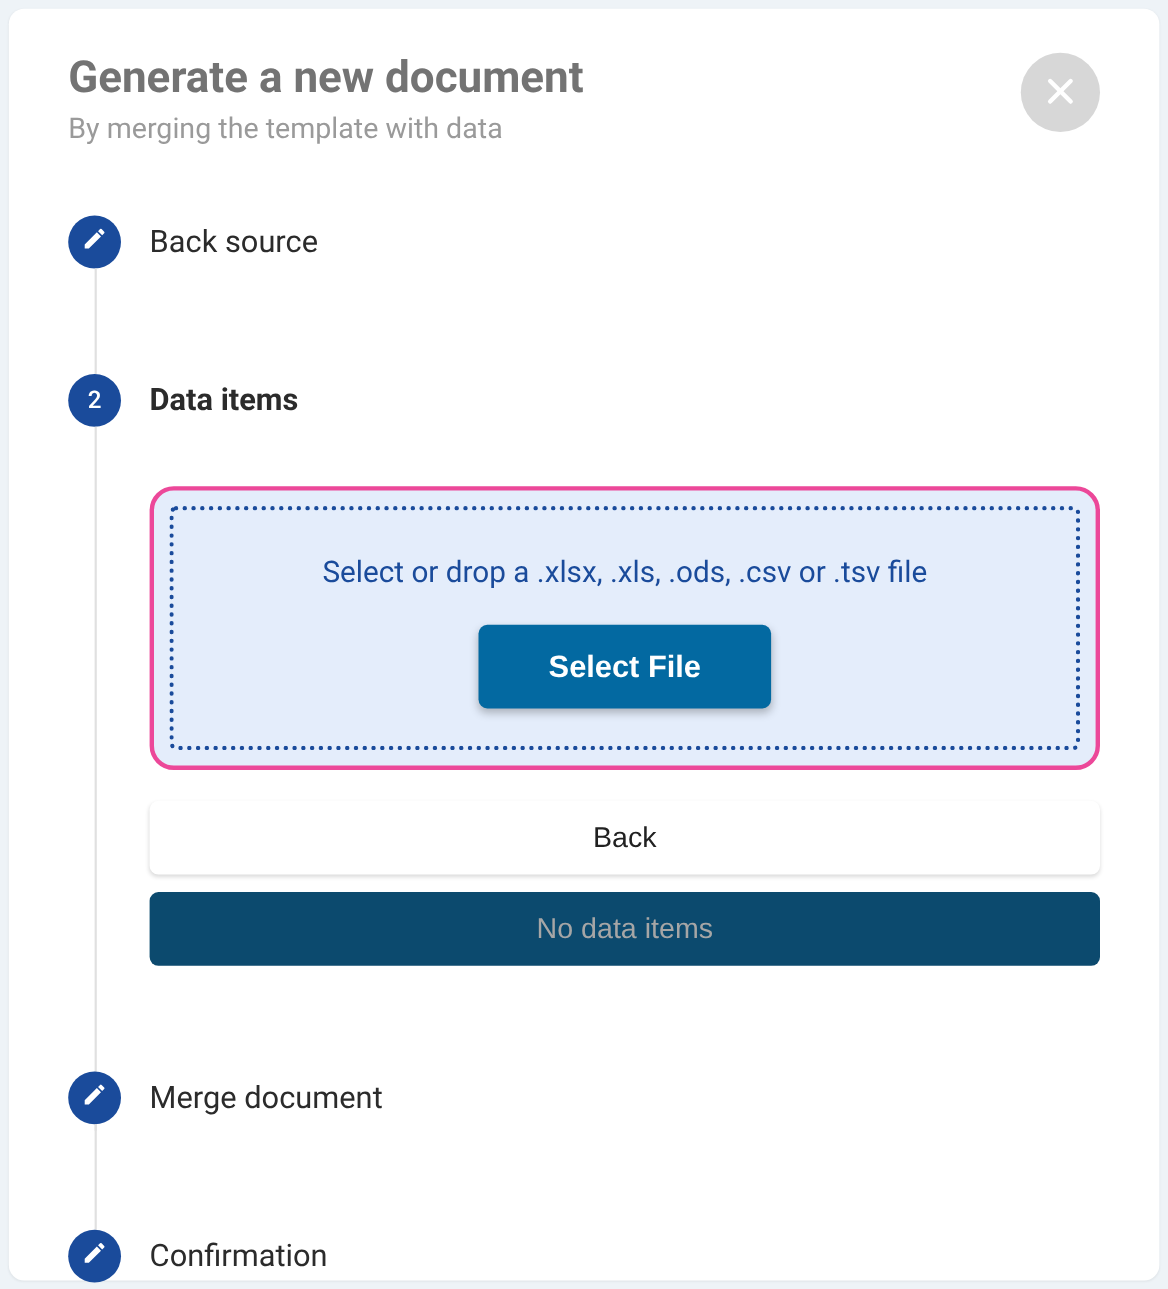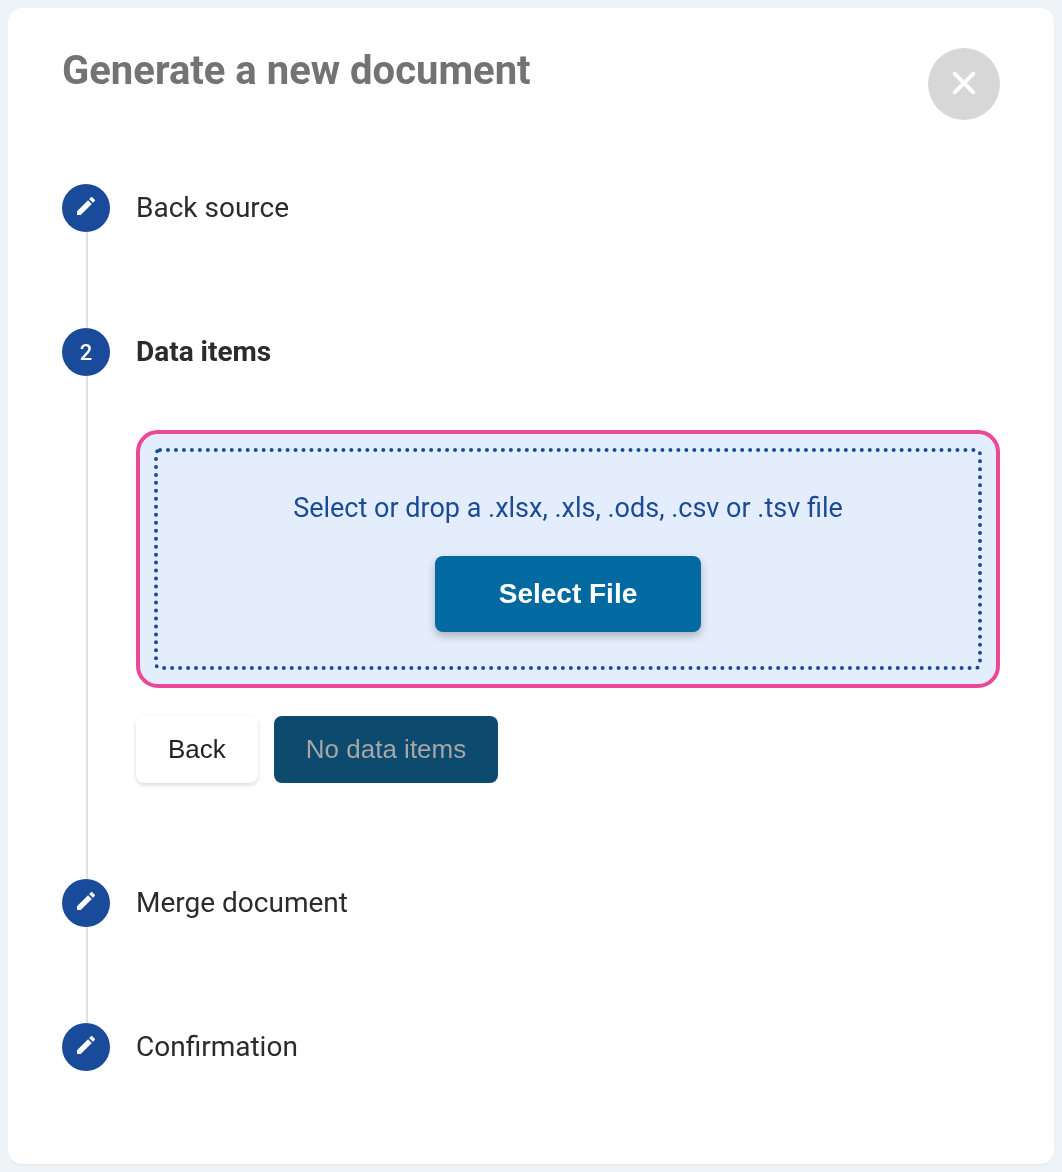--- a/index.html
+++ b/index.html
@@ -56,40 +56,41 @@
     padding: 40px 20px 34px 20px;
     text-align: center;
   }
   .drop-text { font-size: 27px; color: #1A4B9B; margin-bottom: 32px; }
   .select-file-btn {
     background: #0369a1; color: #fff; border: none;
     border-radius: 8px; padding: 22px 64px;
     font-size: 28px; font-weight: 700; cursor: pointer;
     box-shadow: 0 4px 8px rgba(0,0,0,.25);
   }
-  .btn-row { margin-top: 28px; display: flex; gap: 16px; }
+  .btn-row { margin-top: 28px; display: flex; gap: 16px; flex-direction: column; }
   .btn-back {
     background: #fff; color: #212121; border: none;
     border-radius: 8px; padding: 18px 32px;
     font-size: 26px; font-weight: 500; cursor: pointer;
     box-shadow: 0 2px 4px rgba(0,0,0,.15);
   }
   .btn-disabled {
     background: #0c4a6e; color: #a6a6a6; border: none;
     border-radius: 8px; padding: 18px 32px;
     font-size: 26px; font-weight: 500;
   }
 </style>
 </head>
 <body>
 
 <div class="card">
   <div class="header">
     <div>
       <h1 class="title">Generate a new document</h1>
+      <div class="subtitle">By merging the template with data</div>
     </div>
     <button class="close-btn">
       <span>
         <svg viewBox="0 0 24 24" fill="none" stroke="#ffffff" stroke-width="3" stroke-linecap="round">
           <line x1="5" y1="5" x2="19" y2="19"></line>
           <line x1="19" y1="5" x2="5" y2="19"></line>
         </svg>
       </span>
     </button>
   </div>

